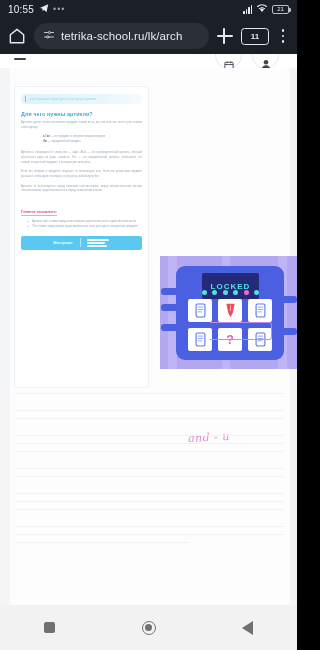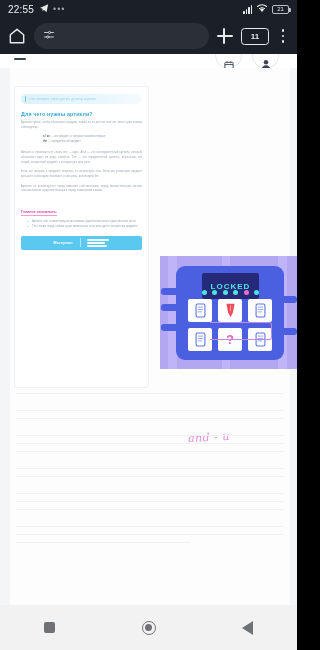--- a/index.html
+++ b/index.html
@@ -176,21 +176,21 @@
   #nv-home:after { content:""; width:7px; height:7px; border-radius:50%; background:#6f7275; }
   #nv-back { width:0; height:0; border-top:7px solid transparent; border-bottom:7px solid transparent;
              border-right:11px solid #6f7275; }
 </style>
 </head>
 <body>
 
 <div id="device">
 
   <div id="statusbar">
-    <span id="sb-clock">22:55</span>
+    <span id="sb-clock">10:55</span>
     <span id="sb-tele">
       <svg width="10" height="10" viewBox="0 0 24 24">
           <path d="M2 12l20-9-4 19-6-6-3 4-1-7z" fill="#e9eced"></path>
         </svg>
     </span>
     <span id="sb-dots">•••</span>
     <span id="sb-right">
       <span class="bars">
           <i></i>
           <i></i>
@@ -217,20 +217,21 @@
         </svg>
     </span>
     <div id="omnibox">
       <span>
         <svg width="12" height="12" viewBox="0 0 24 24" fill="none" stroke="#cdd3d8" stroke-width="1.9" stroke-linecap="round">
           <path d="M3 7h7M15 7h6M3 16h4M12 16h9"></path>
             <circle cx="13" cy="7" r="2.2"></circle>
             <circle cx="9.5" cy="16" r="2.2"></circle>
           </svg>
       </span>
+      <span id="omni-url">tetrika-school.ru/lk/arch</span>
     </div>
     <span class="plusbtn"></span>
     <span class="tabcount">11</span>
     <span class="kebab">
         <i></i>
         <i></i>
         <i></i>
       </span>
   </div>
 

